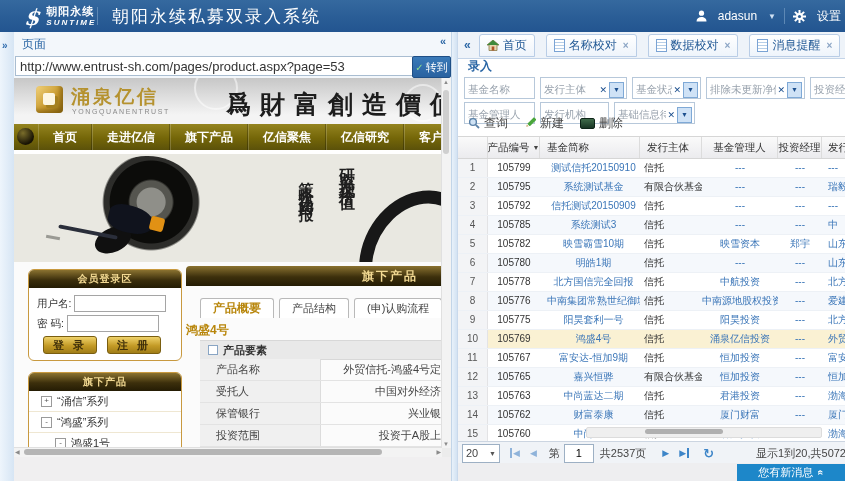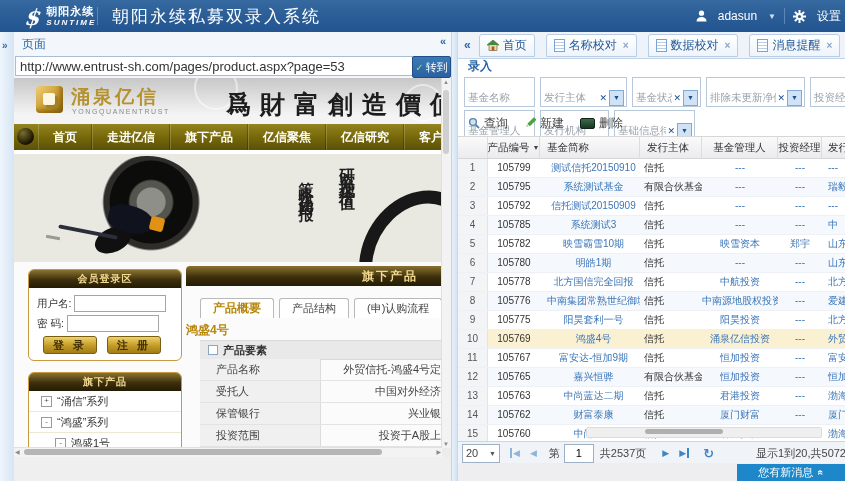--- a/index.html
+++ b/index.html
@@ -101,21 +101,21 @@
   #rpanel{position:absolute;left:457px;top:32px;width:388px;height:449px;background:#fff;border-left:1px solid #c9d9ec;overflow:hidden;}
   #rtabbar{position:absolute;left:0;top:0;right:0;height:26px;background:#eef3f9;border-bottom:1px solid #c4d4e8;display:flex;align-items:center;}
   #rcollapse{color:#2a66a5;font-weight:bold;font-size:12px;margin:0 8px 0 6px;cursor:pointer;}
   .rtab{height:21px;margin-right:11px;padding:0 7px;border:1px solid #b9cde6;background:linear-gradient(180deg,#fff,#eef4fb);border-radius:3px 3px 0 0;display:flex;align-items:center;gap:4px;font-size:12px;color:#235a96;cursor:pointer;white-space:nowrap;}
   .rtab .tclose{color:#8aa4c4;font-weight:bold;font-size:10px;margin-left:2px;}
   .docicon{width:9px;height:11px;border:1px solid #7aa3d4;background:repeating-linear-gradient(180deg,#fff 0 2px,#b7cfe8 2px 3px);flex:0 0 auto;}
 
   #rsection{position:absolute;left:0;top:26px;right:0;height:17px;line-height:17px;padding-left:10px;color:#2a66a5;font-size:12px;font-weight:bold;}
   #filters{position:absolute;left:6px;top:45px;right:2px;}
   .frow{display:flex;gap:5px;margin-bottom:3px;}
-  .fil{height:16px;border:1px solid #b7c8da;background:#fff;display:flex;align-items:center;padding:12px 2px 0 3px;overflow:hidden;flex:0 0 auto;}
+  .fil{height:16px;border:1px solid #b7c8da;background:#fff;display:flex;align-items:center;padding:4px 2px 0 3px;overflow:hidden;flex:0 0 auto;}
   .fil .ph{color:#98a2ad;font-size:10.5px;white-space:nowrap;overflow:hidden;flex:1;}
   .fil .fx{color:#1c4f8e;font-weight:bold;font-size:9px;margin:0 1px;cursor:pointer;}
   .fil .fdd{width:13px;height:14px;background:#cfe2f6;border:1px solid #7fa9d6;color:#1c4f8e;font-size:7px;text-align:center;line-height:14px;margin-left:1px;cursor:pointer;flex:0 0 auto;}
   #actions{position:absolute;left:10px;top:83px;height:16px;display:flex;align-items:center;gap:16px;}
   .act{display:flex;align-items:center;gap:4px;font-size:12px;color:#444;cursor:pointer;}
   .mag{width:12px;height:12px;}
   .pencil{width:12px;height:12px;}
   .delico{width:13px;height:9px;background:linear-gradient(180deg,#3f6b4a,#183524);border:1px solid #0e2418;border-radius:2px;}
 
   

